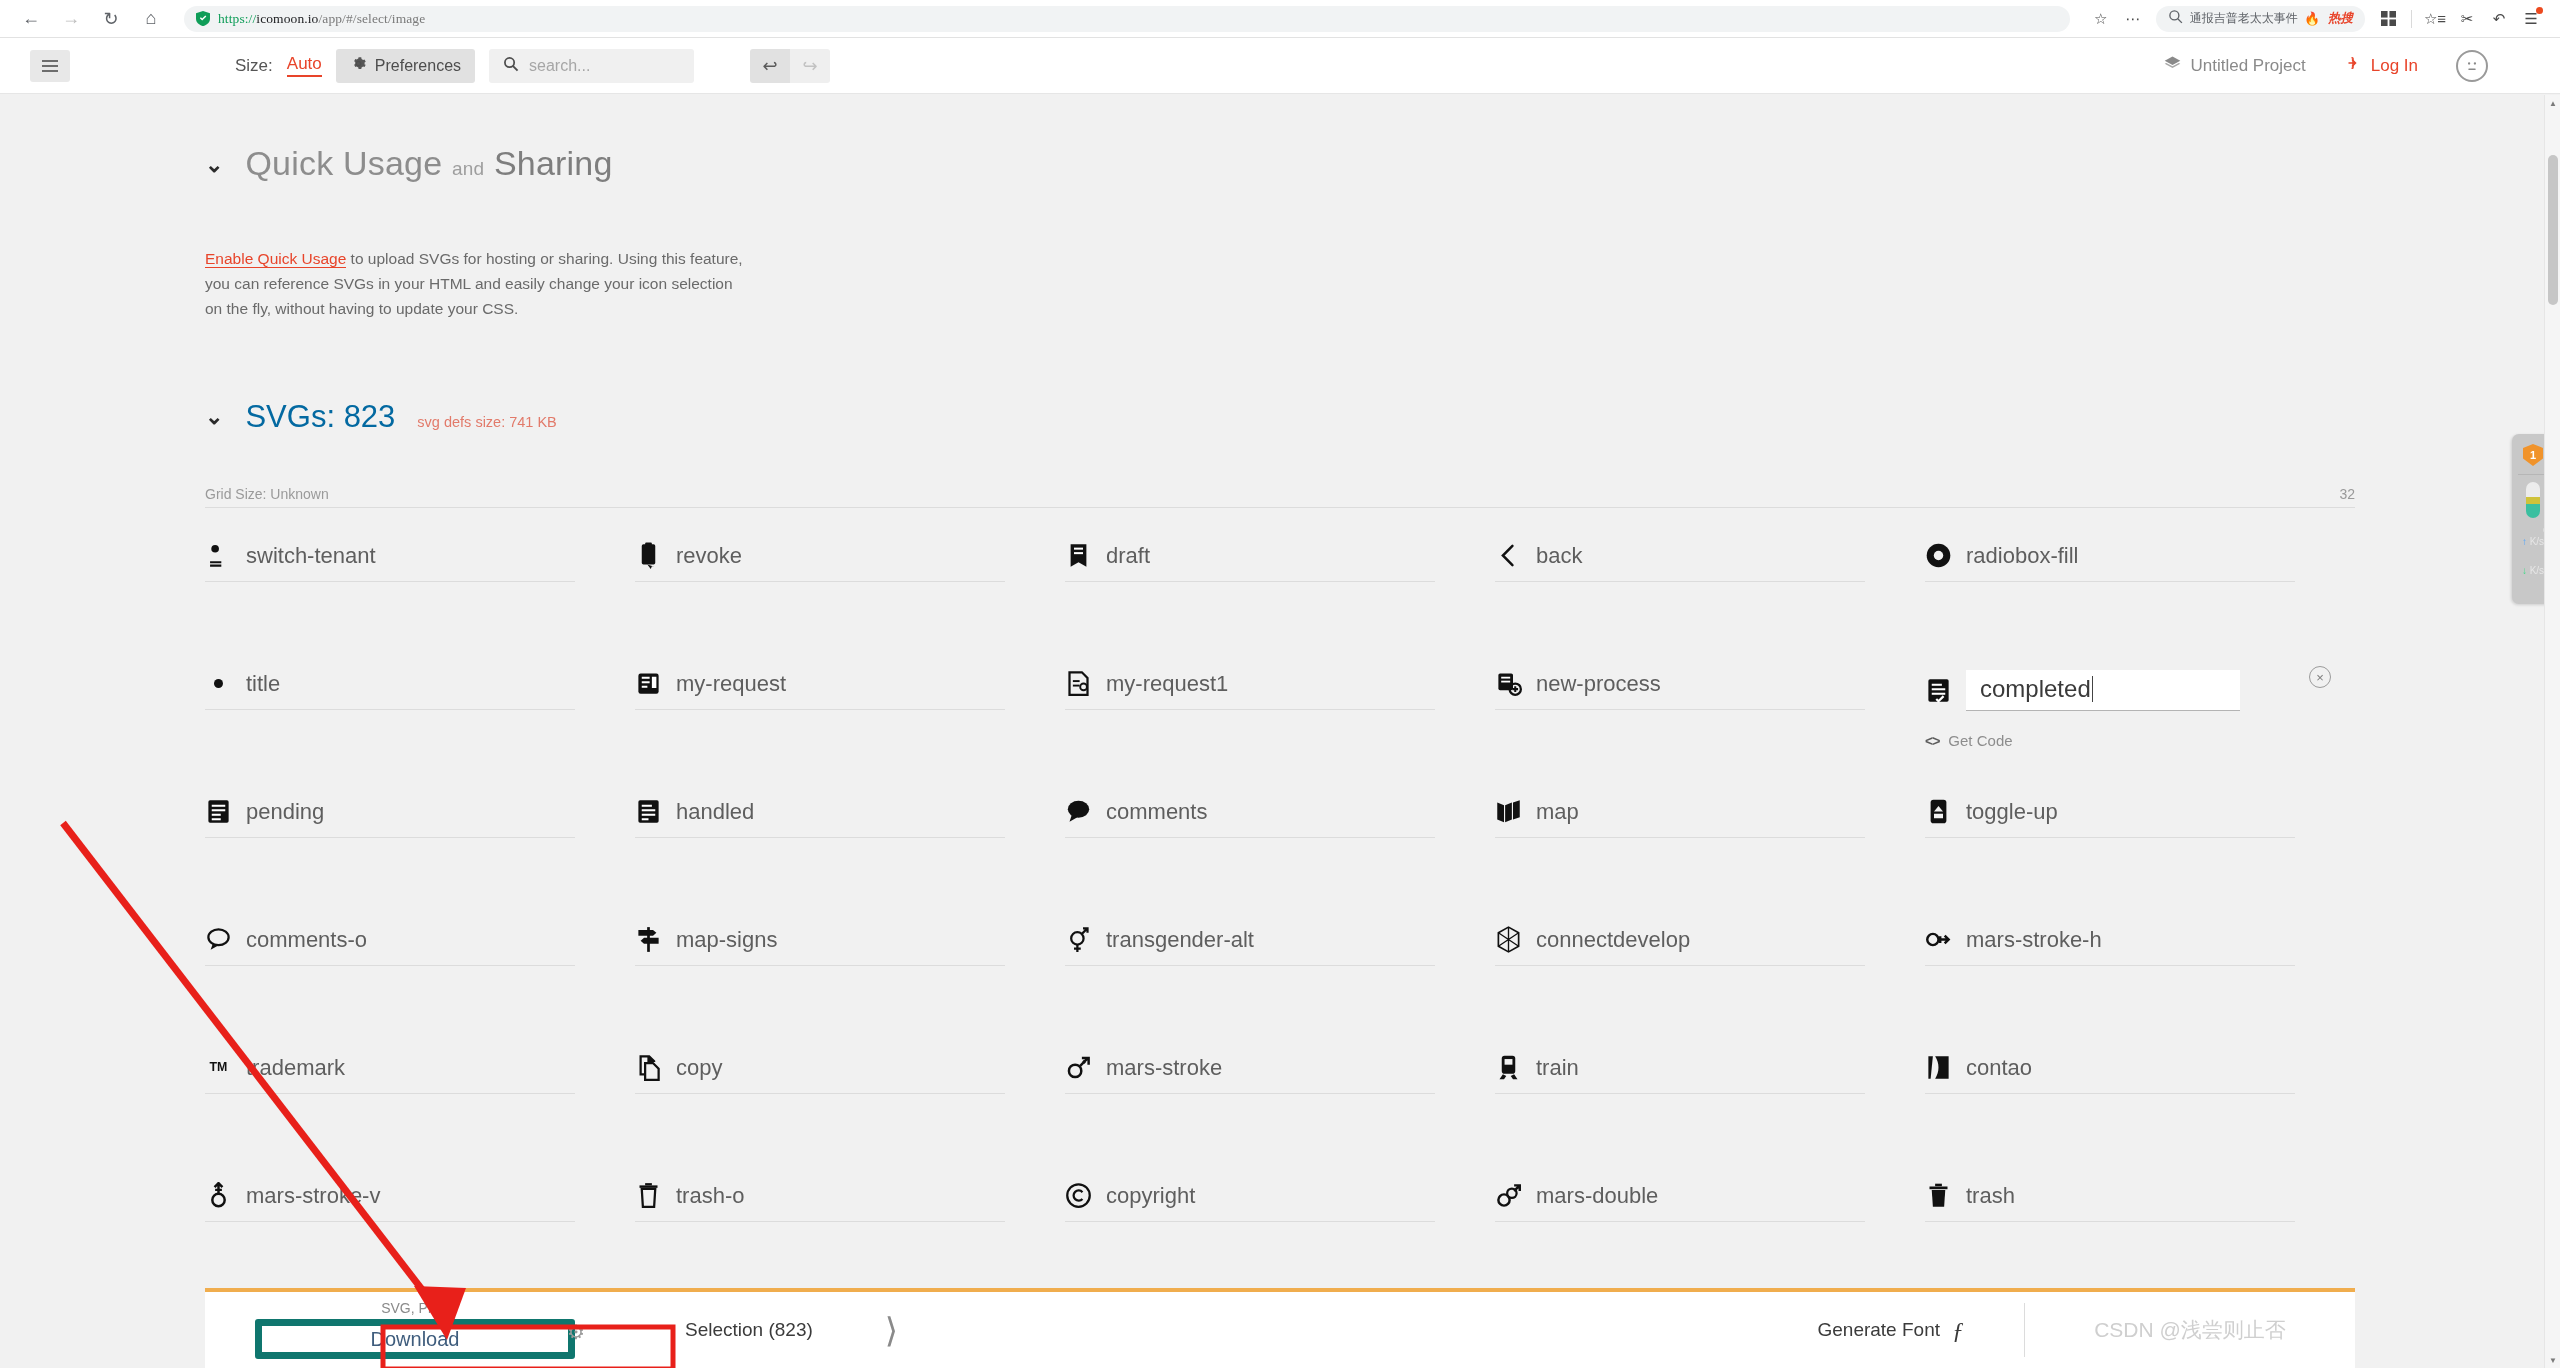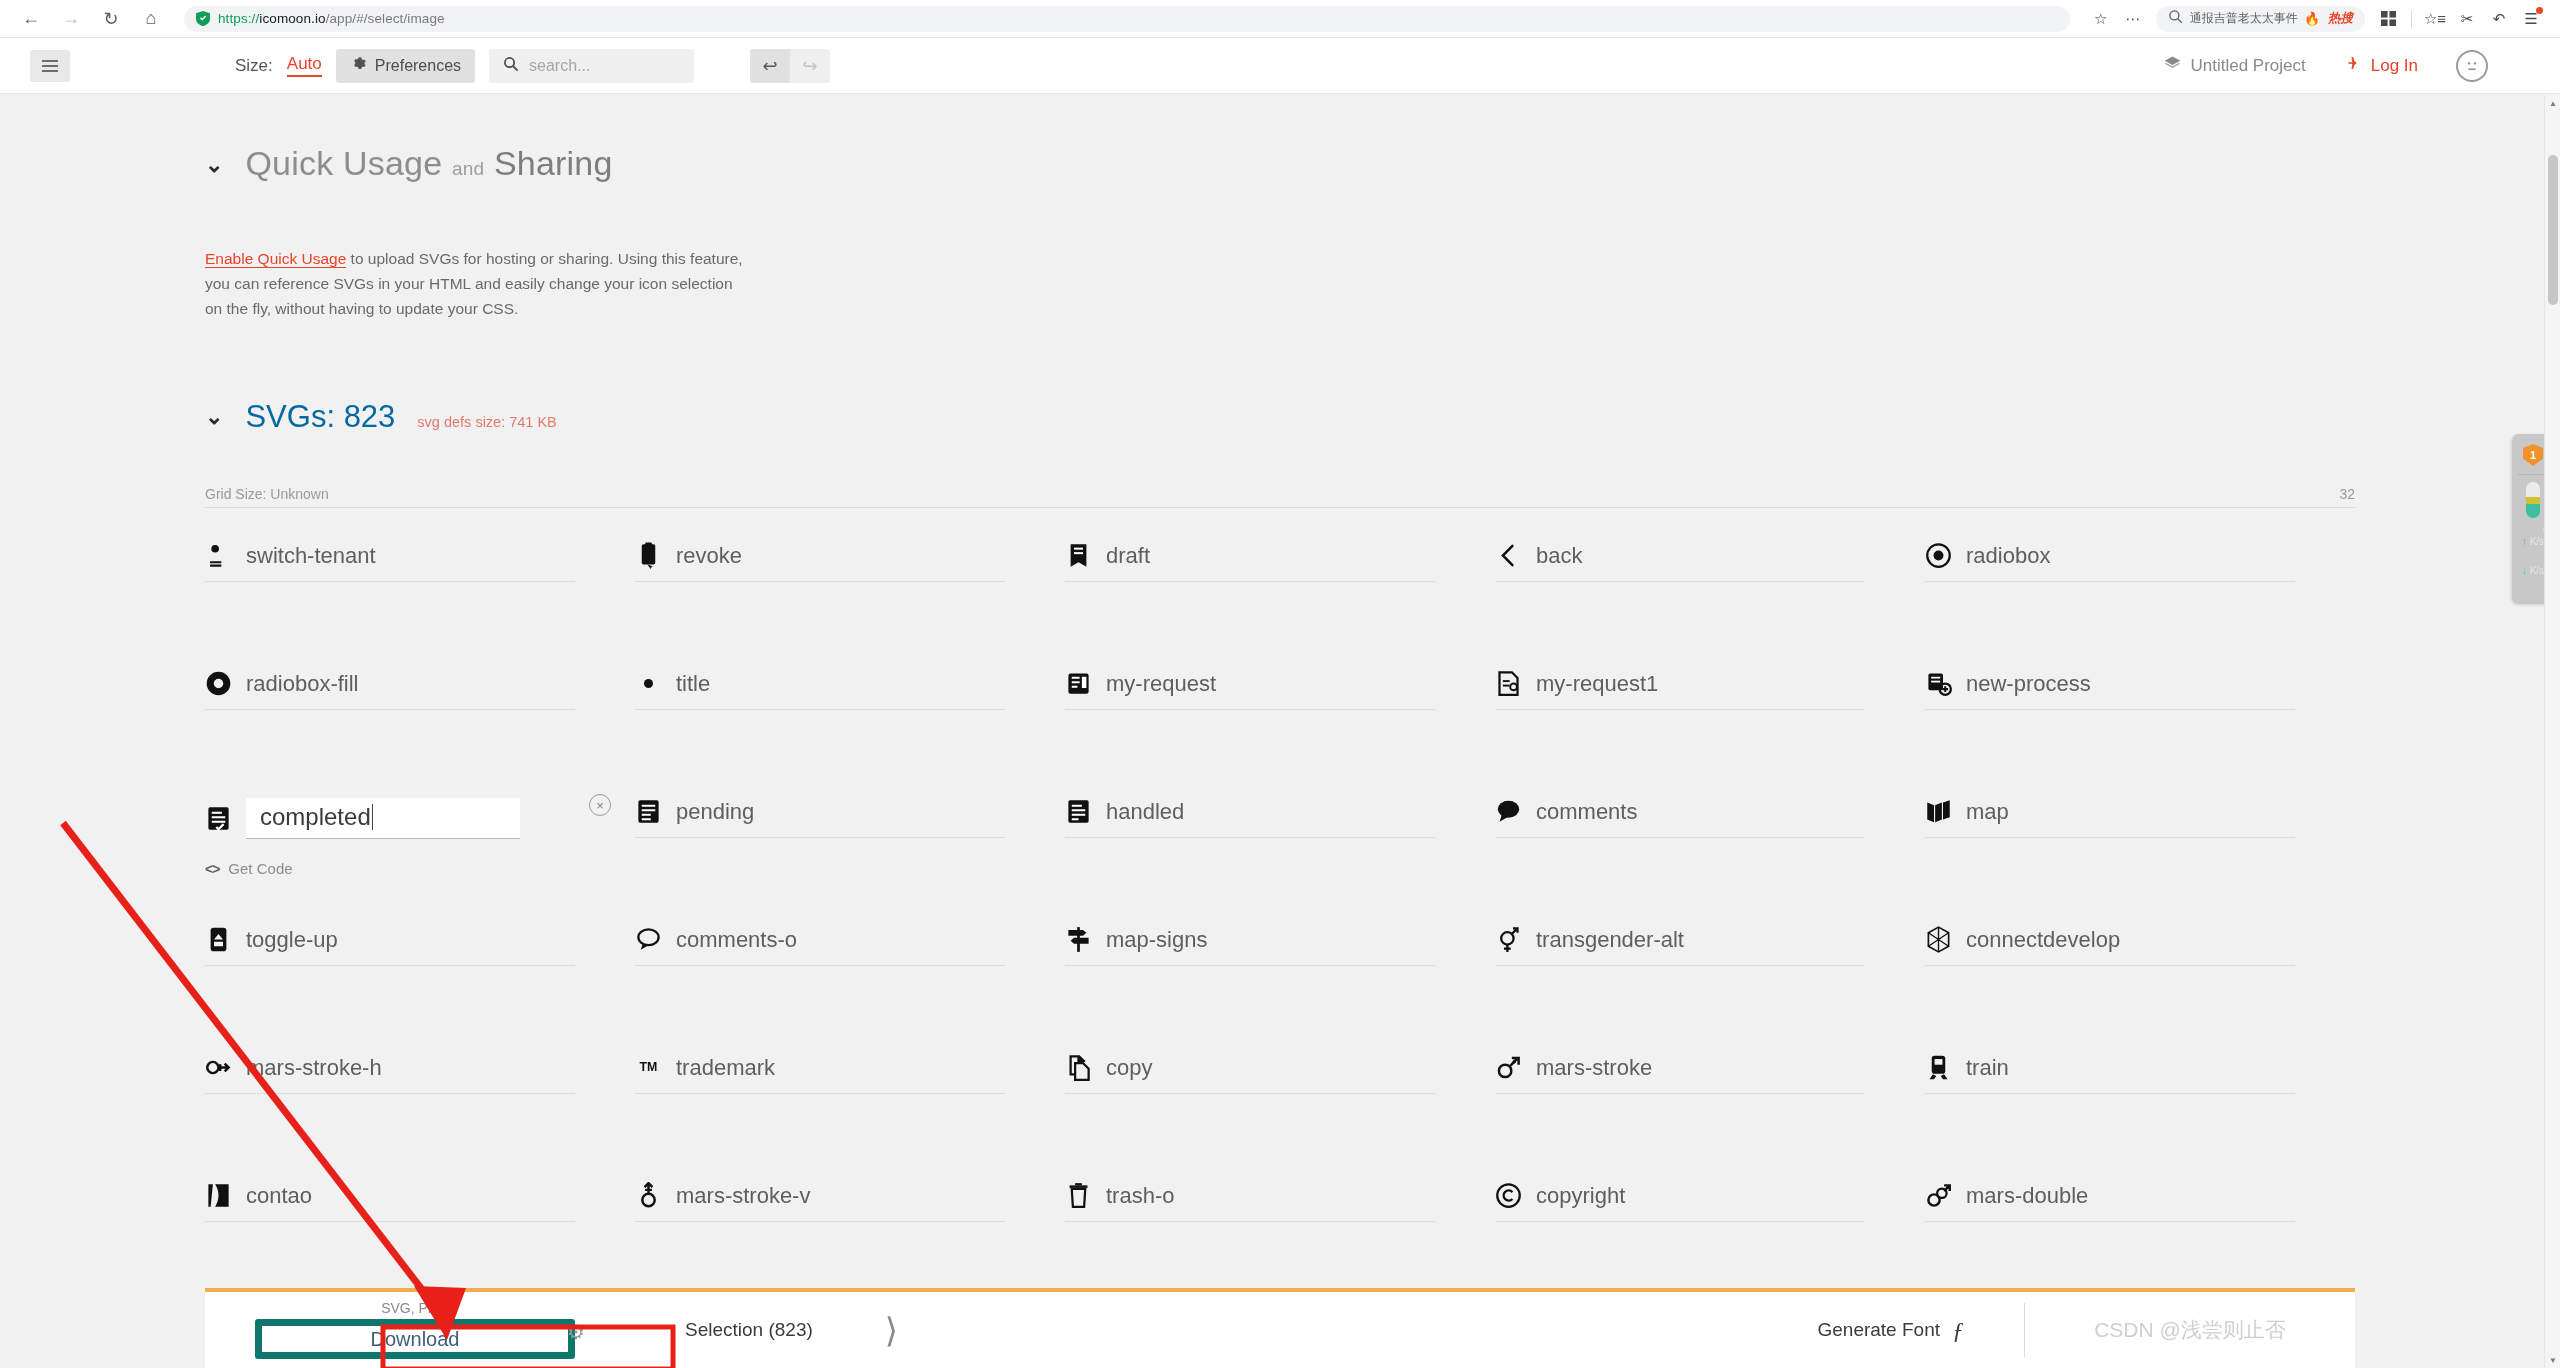--- a/index.html
+++ b/index.html
@@ -20,20 +20,21 @@
   }
   .nav-btn{
     width:34px;height:34px;display:flex;align-items:center;justify-content:center;
     color:#5f6368; font-size:18px; border-radius:50%; cursor:pointer; flex:0 0 auto;
   }
   .nav-btn.dim{ color:#bdbdbd; }
   .omnibox{
     flex:1 1 auto; height:26px; background:#f1f3f4; border-radius:13px;
     display:flex; align-items:center; padding:0 12px; margin-left:10px; margin-right:10px;
     max-width:1960px;
+    font-family:Liberation Serif, serif;
   }
   .shield{
     width:14px;height:16px;margin-right:8px;flex:0 0 auto;
   }
   .url{ font-size:13.5px; white-space:nowrap; letter-spacing:.1px; }
   .url .scheme{ color:#0f9d58; }
   .url .host{ color:#202124; }
   .url .path{ color:#7a7a7a; }
   .chrome-right{ display:flex; align-items:center; gap:2px; flex:0 0 auto; }
   .chrome-icon{
@@ -409,31 +410,20 @@
                 <path d="M15.5 3.5 7 12l8.5 8.5" fill="none" stroke="currentColor" stroke-width="2.2" stroke-linecap="round"></path>
               </svg>
             </span>
             <span class="nm">back</span>
           </div>
         </div>
         <div class="cell">
           <div class="cell-inner">
             <span class="ico">
               <svg viewBox="0 0 24 24">
-                <circle cx="12" cy="12" r="10" fill="none" stroke="currentColor" stroke-width="2"></circle>
-                <circle cx="12" cy="12" r="4.4"></circle>
-              </svg>
-            </span>
-            <span class="nm">radiobox</span>
-          </div>
-        </div>
-        <div class="cell">
-          <div class="cell-inner">
-            <span class="ico">
-              <svg viewBox="0 0 24 24">
                 <circle cx="12" cy="12" r="10.5"></circle>
                 <circle cx="12" cy="12" r="4.2" fill="#f1f1f1"></circle>
               </svg>
             </span>
             <span class="nm">radiobox-fill</span>
           </div>
         </div>
         <div class="cell">
           <div class="cell-inner">
             <span class="ico">

